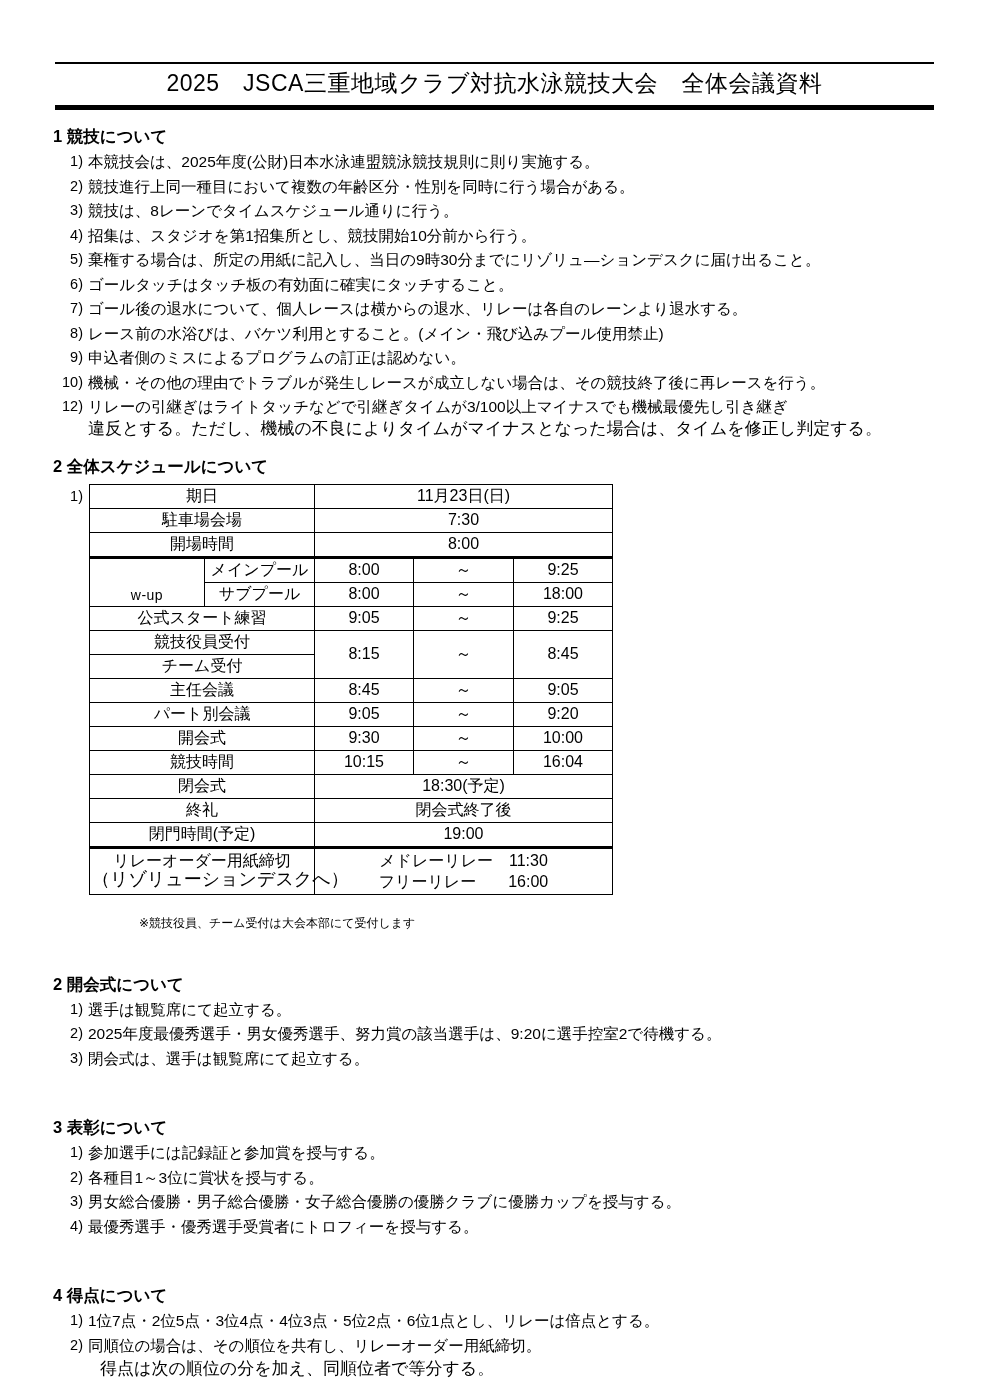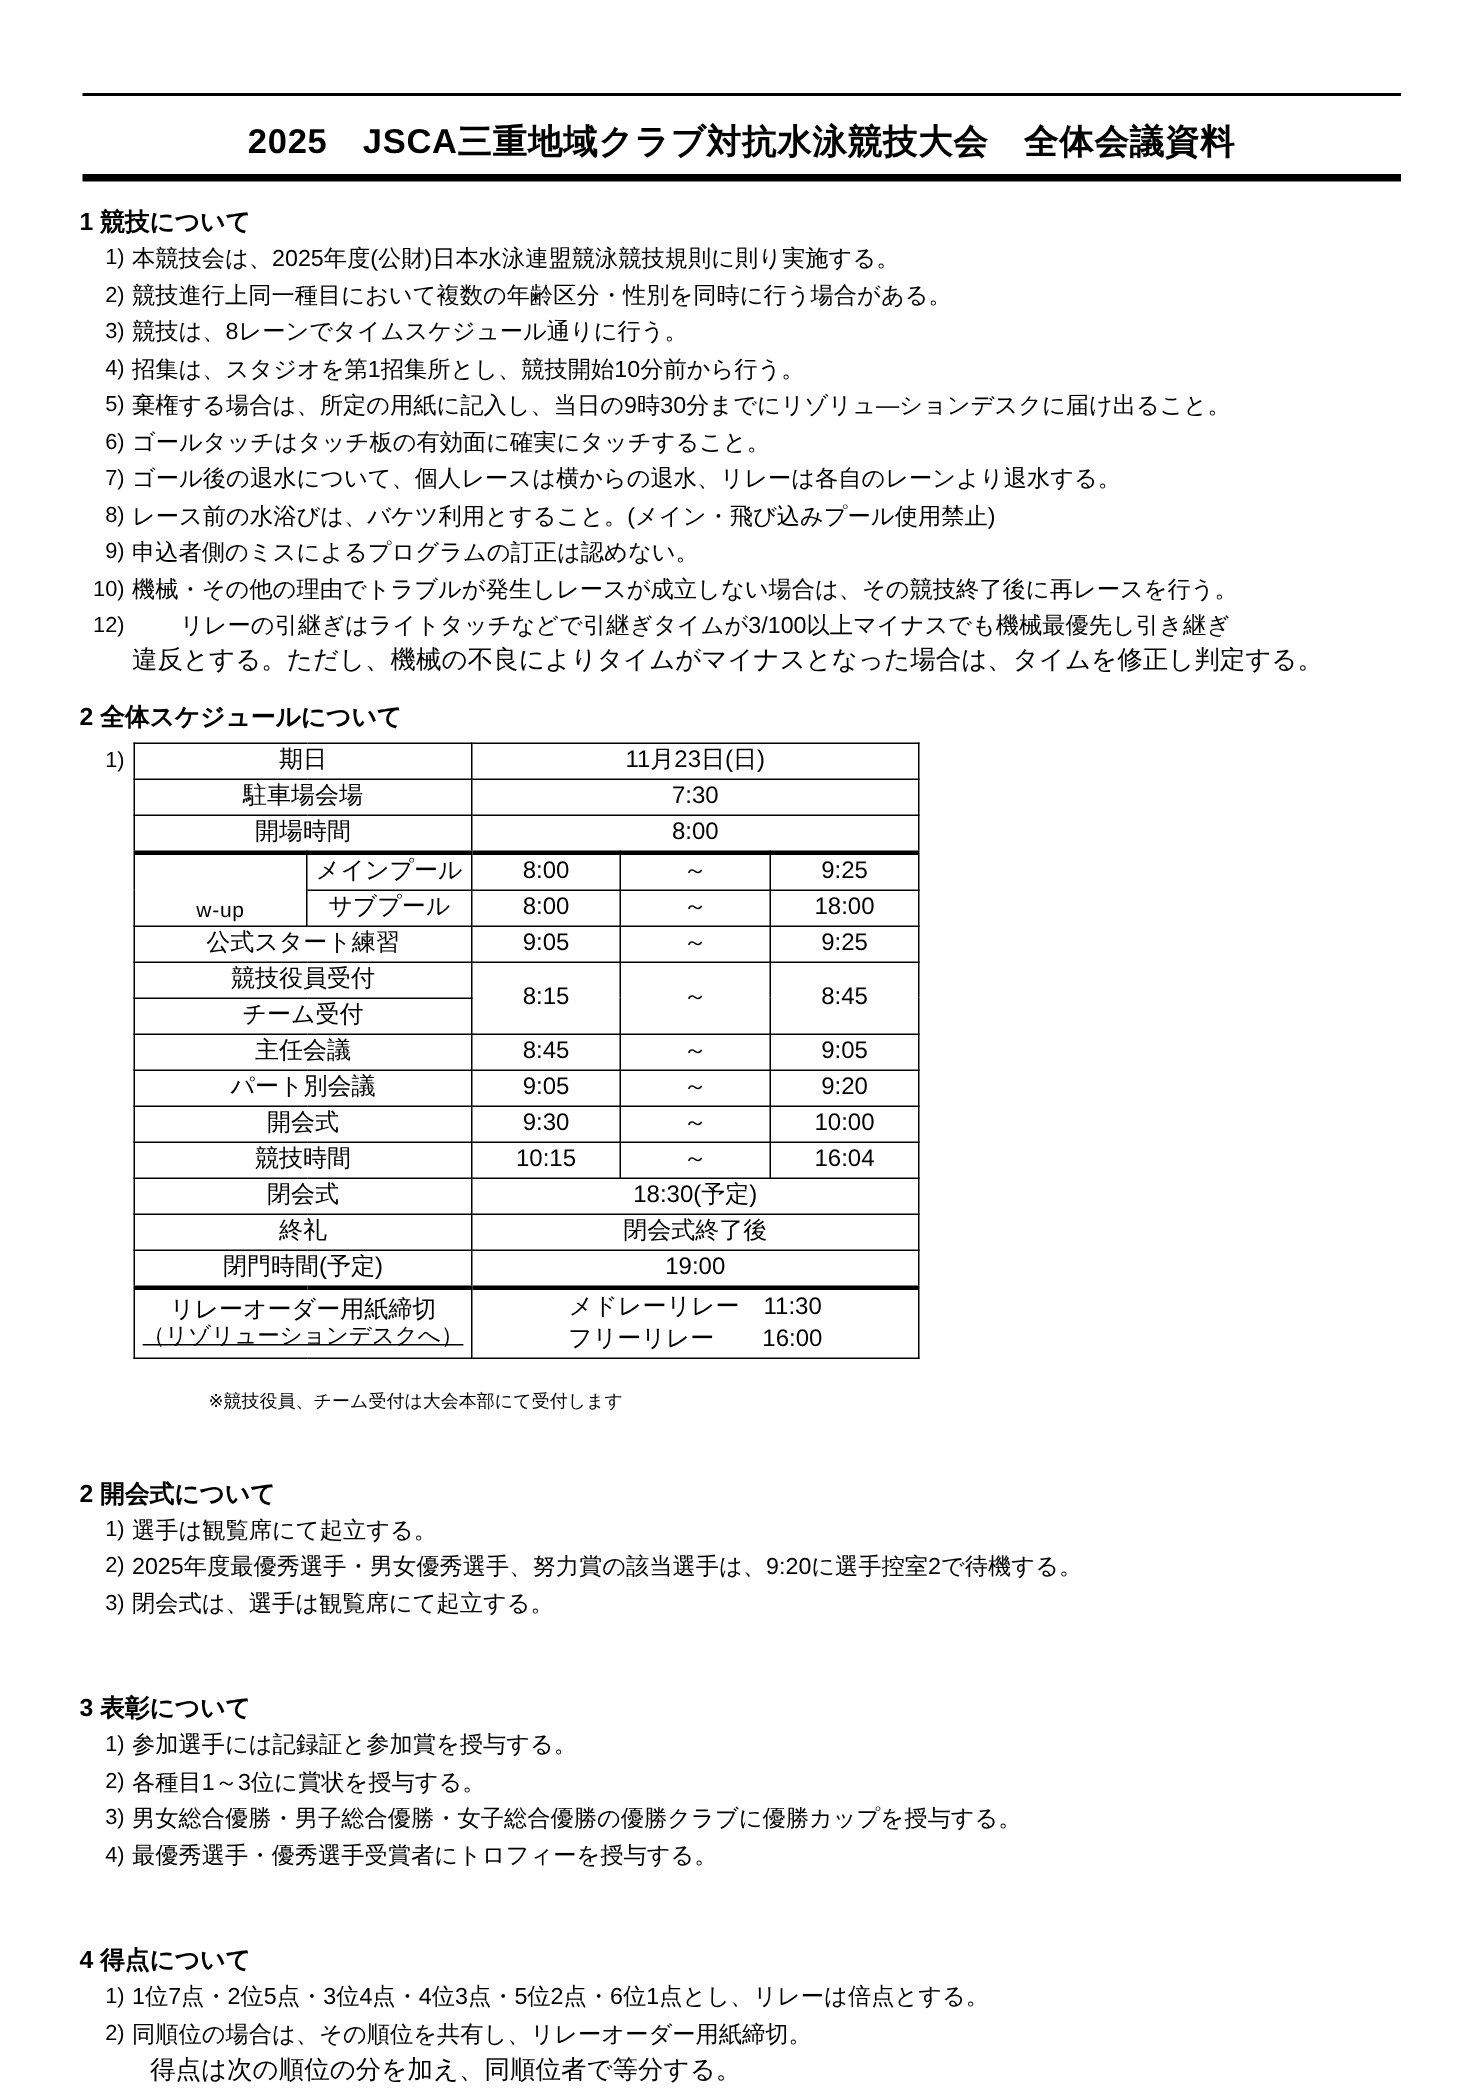--- a/index.html
+++ b/index.html
@@ -38,23 +38,23 @@
     margin-top: 1px;
   }
   .rule-thick-inner {
     height: 1px;
     background: #000;
     width: 100%;
   }
   .doc-title {
     text-align: center;
     font-size: 23px;
-    font-weight: bold;
+    font-weight: normal;
     letter-spacing: 0.5px;
-    padding: 15px 0 5px 0;
+    padding: 4px 0 5px 0;
     white-space: nowrap;
   }
 
   
   .section {
     margin-left: 53px;
   }
   .section-head {
     font-size: 16.5px;
     font-weight: bold;
@@ -124,21 +124,21 @@
   td.lbl { }
   td.wup-label { font-size: 14px; letter-spacing: 0.5px; }
   td.val-wide { }
   td.t-start { border-left: none; border-right: none; text-align: center; }
   td.t-tilde { border-left: none; border-right: none; text-align: center; }
   td.t-end   { border-left: none; text-align: center; }
   td.t-first { border-right: none; }
   .sep-top { border-top-width: 3.5px !important; }
   .sep-bot { border-bottom-width: 3.5px !important; }
   .relay-main { font-size: 16px; }
-  .relay-sub { font-size: 15px; text-decoration: underline; }
+  .relay-sub { font-size: 18px; }
   .relay-line { font-size: 16px; line-height: 1.35; }
   td.tall { height: 44px; }
   .note {
     font-size: 12px;
     margin-top: 20px;
     margin-left: 86px;
     white-space: nowrap;
   }
   .spacer-md { height: 26px; }
 </style>
@@ -190,21 +190,21 @@
         <span class="li-text">レース前の水浴びは、バケツ利用とすること。(メイン・飛び込みプール使用禁止)</span>
       </li>
       <li class="list-item">
         <span class="li-num">9)</span>
         <span class="li-text">申込者側のミスによるプログラムの訂正は認めない。</span>
       </li>
       <li class="list-item">
         <span class="li-num">10)</span>
         <span class="li-text">機械・その他の理由でトラブルが発生しレースが成立しない場合は、その競技終了後に再レースを行う。</span>
       </li>
-      <li class="list-item" style="margin-bottom:2px;gap:32px;">
+      <li class="list-item" style="margin-bottom:2px;">
         <span class="li-num">12)</span>
         <span class="li-text">リレーの引継ぎはライトタッチなどで引継ぎタイムが3/100以上マイナスでも機械最優先し引き継ぎ</span>
       </li>
       <li class="li-cont">
         <span class="li-num"></span>
         <span class="li-text">違反とする。ただし、機械の不良によりタイムがマイナスとなった場合は、タイムを修正し判定する。</span>
       </li>
     </ul>
   </div>
 

